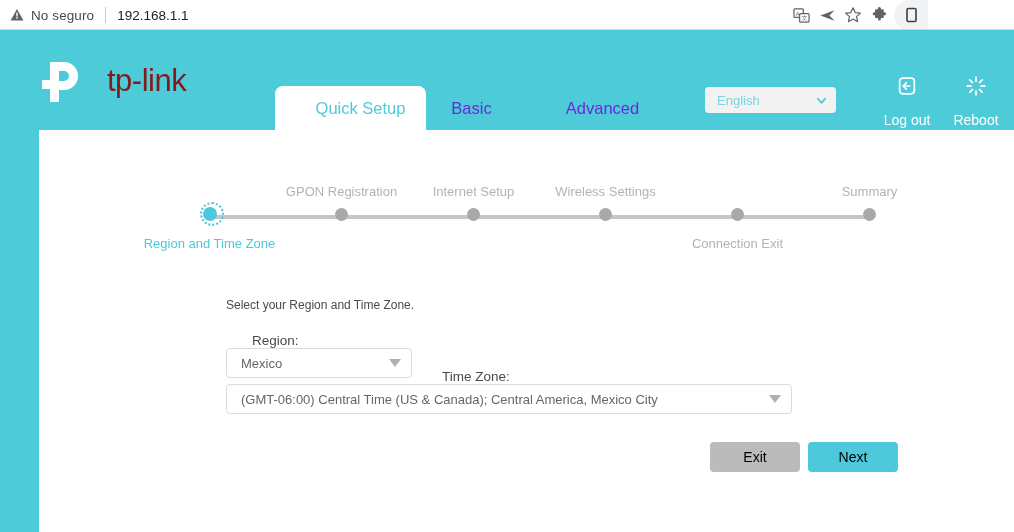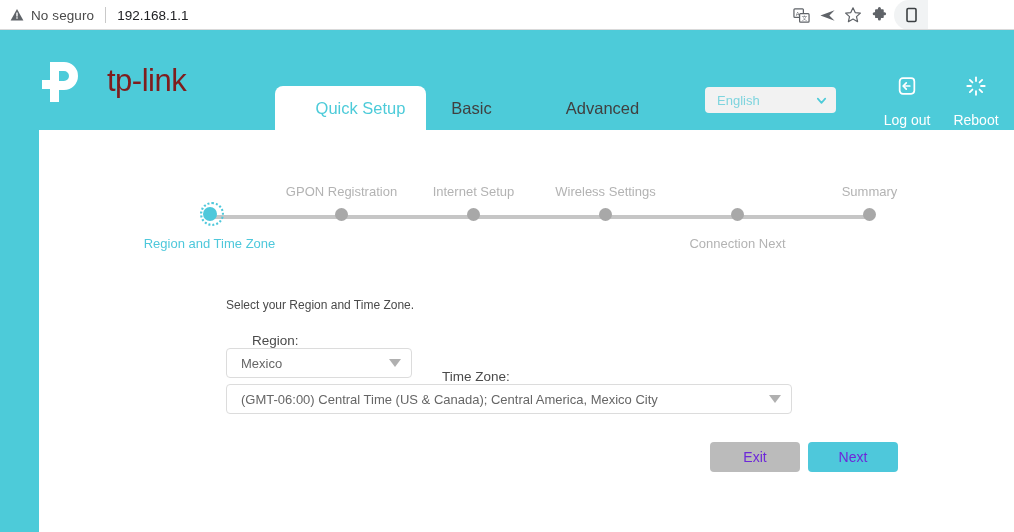--- a/index.html
+++ b/index.html
@@ -134,21 +134,21 @@
     height: 100px;
   }
   .tab {
     position: absolute;
     top: 56px;
     height: 44px;
     display: flex;
     align-items: center;
     justify-content: center;
     font-size: 16.5px;
-    color: #404040;
+    color: #6d28d9;
     cursor: pointer;
     white-space: nowrap;
   }
   .tab.active {
     background: #ffffff;
     color: #4dcbd9;
     border-radius: 8px 8px 0 0;
     padding-left: 20px;
   }
   .tab-quick   { left: 0;   width: 131px; }
@@ -329,21 +329,21 @@
     position: absolute;
     left: 671px; top: 182px;
     display: flex;
   }
   .btn {
     width: 90px; height: 30px;
     border: none;
     border-radius: 4px;
     font-size: 14px;
     font-family: "Liberation Sans", sans-serif;
-    color: #6d28d9;
+    color: #000000;
     cursor: pointer;
     display: flex;
     align-items: center;
     justify-content: center;
     padding: 0;
   }
   .btn-exit { background: #bbbbbb; margin-right: 8px; }
   .btn-next { background: #4ec8db; }
 </style>
 </head>
@@ -472,21 +472,21 @@
         <div class="step-label above">Internet Setup</div>
       </div>
 
       <div class="step" style="left:566px">
         <div class="step-dot"></div>
         <div class="step-label above">Wireless Settings</div>
       </div>
 
       <div class="step" style="left:698px">
         <div class="step-dot"></div>
-        <div class="step-label below">Connection Next</div>
+        <div class="step-label below">Connection Exit</div>
       </div>
 
       <div class="step" style="left:830px">
         <div class="step-dot"></div>
         <div class="step-label above">Summary</div>
       </div>
     </div>
 
     <div class="form-area">
 

